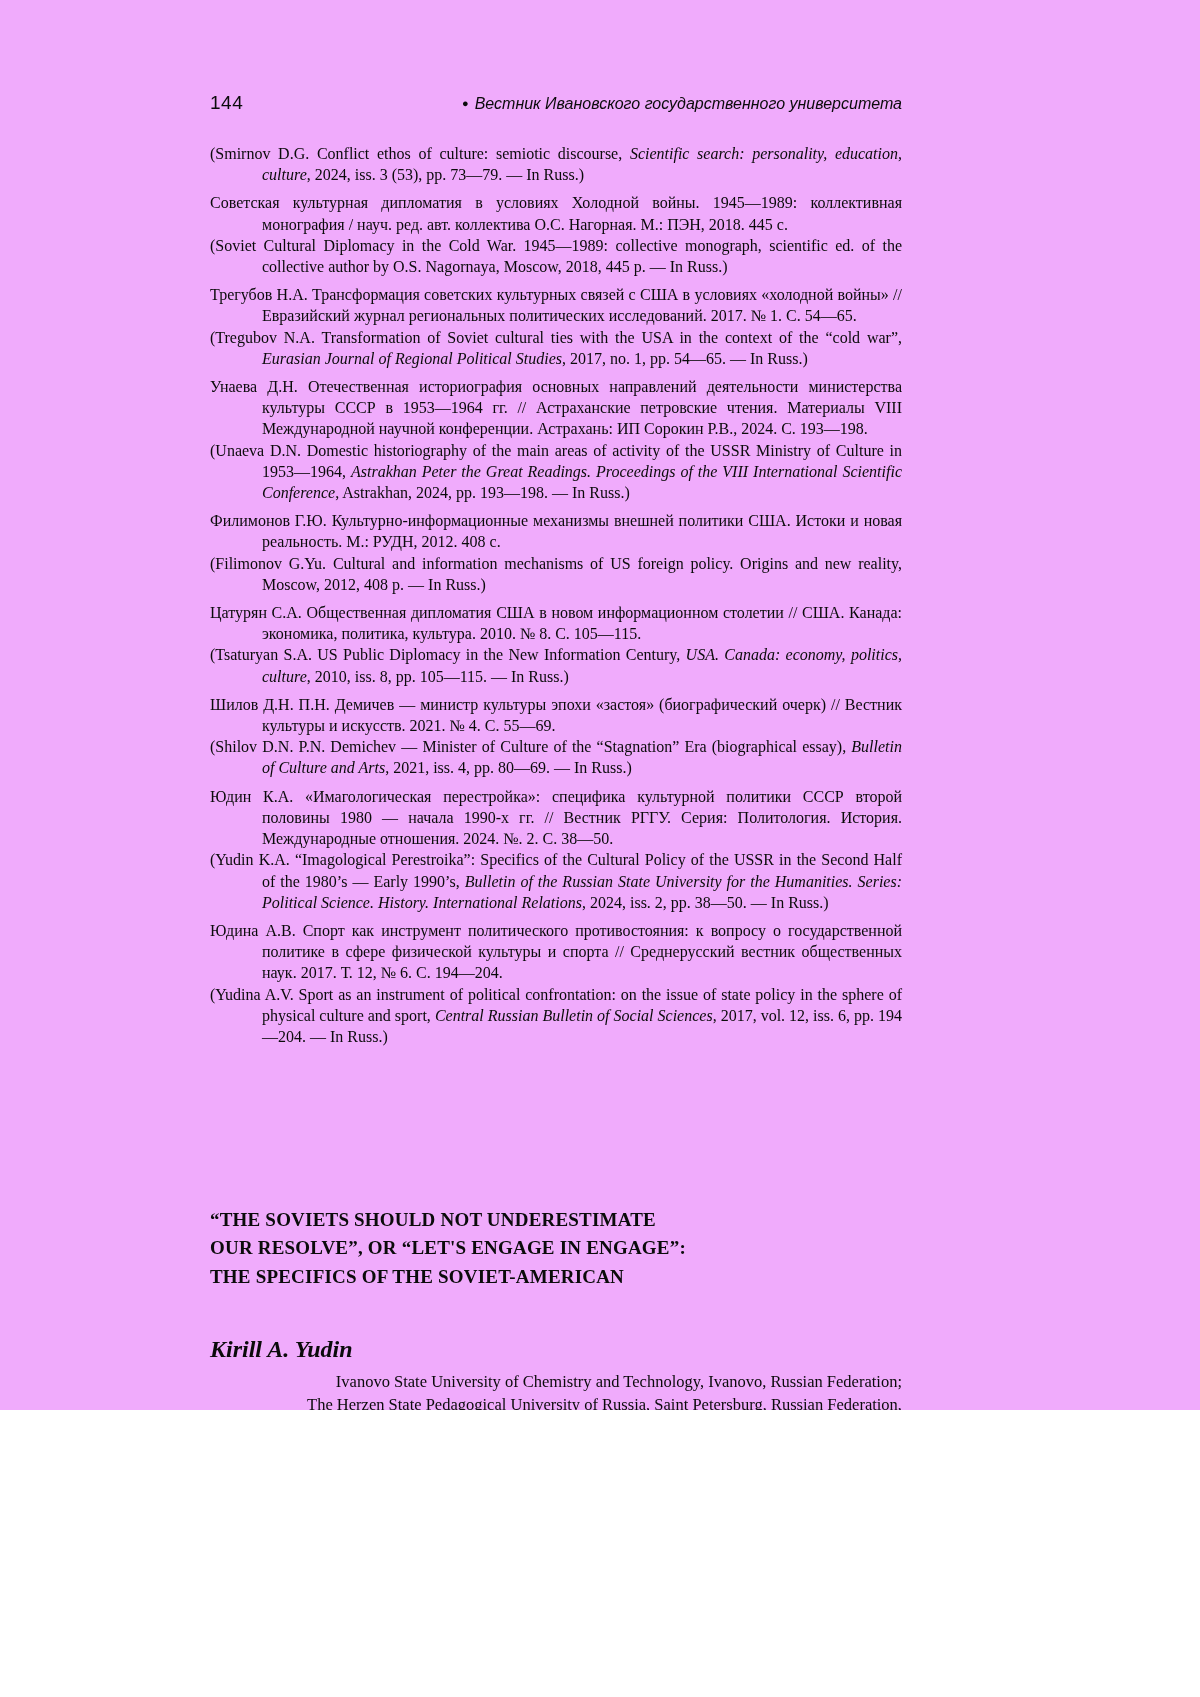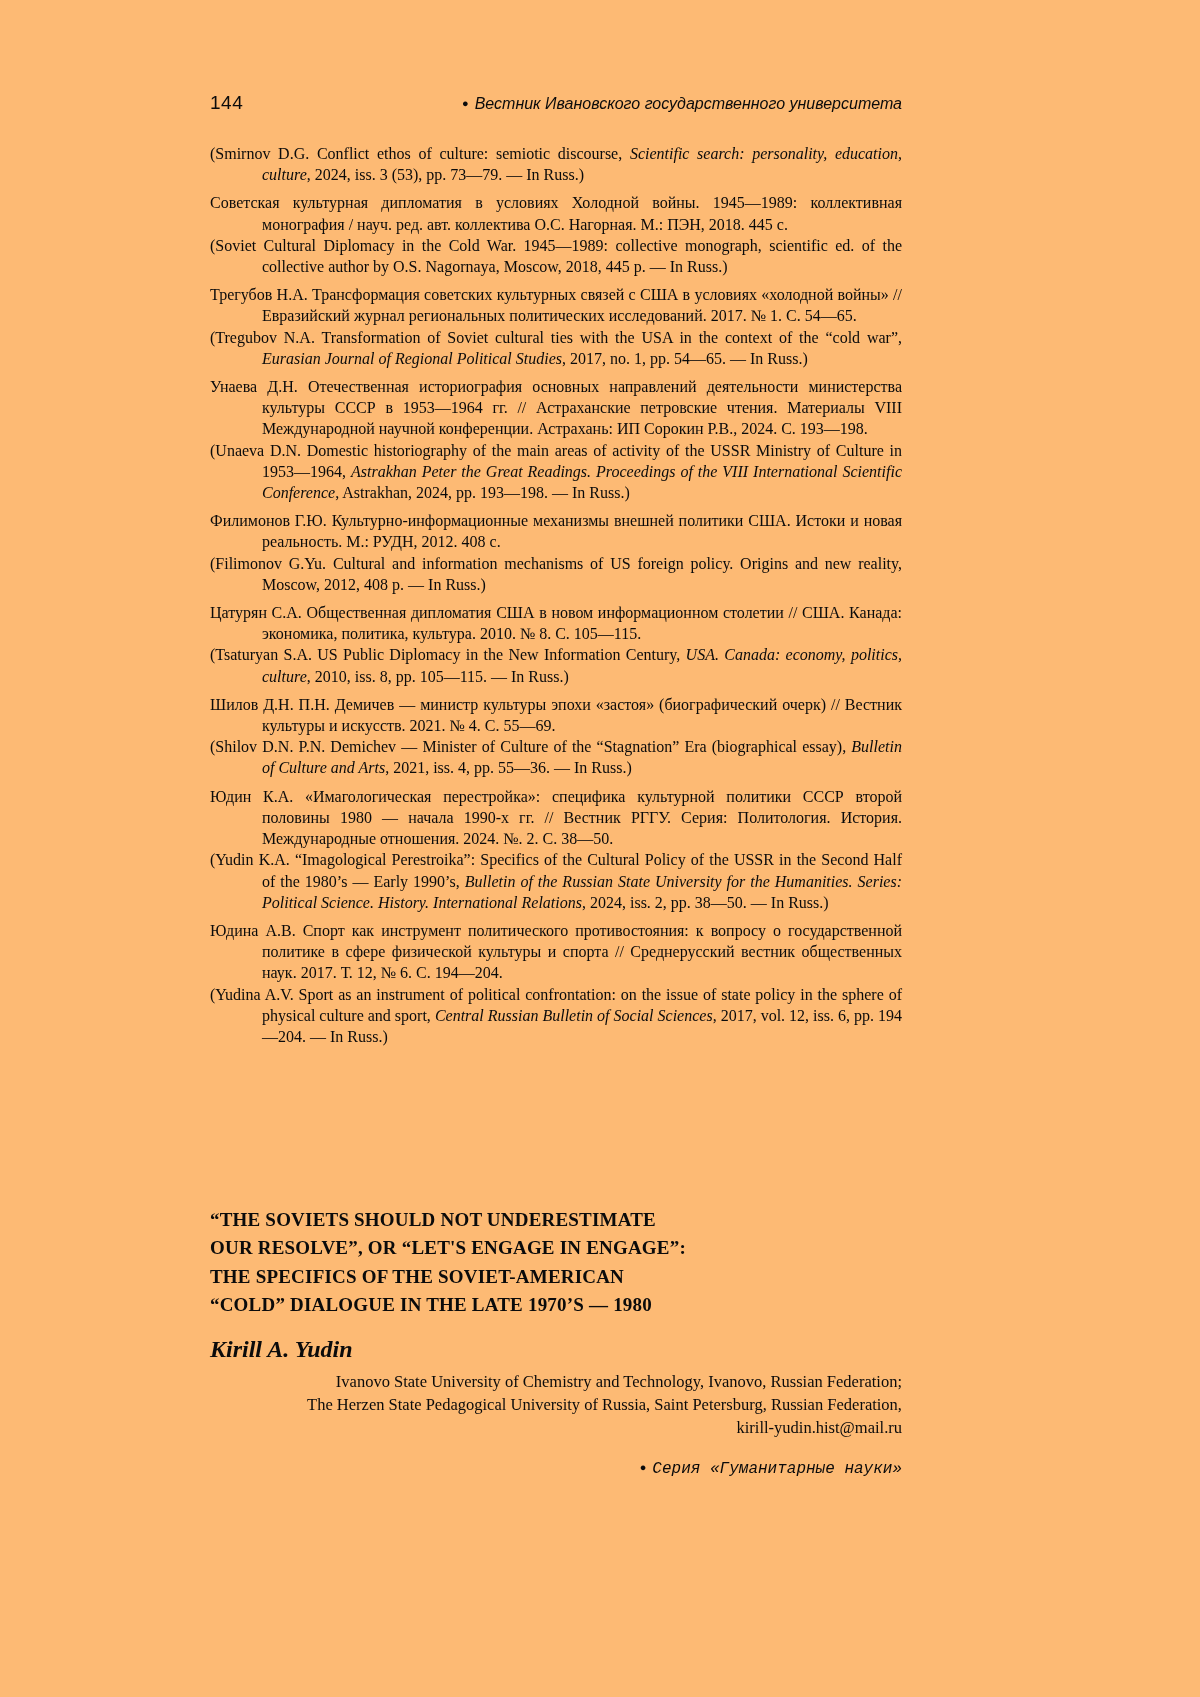--- a/index.html
+++ b/index.html
@@ -1,20 +1,20 @@
 <!DOCTYPE html>
 <html><head>
 <meta charset="utf-8">
 <style>
   html, body { margin: 0; padding: 0; background: #ffffff; }
   .page {
     position: relative;
     width: 1200px;
-    height: 1697px;
-    background: #fdba74;
+    height: 1410px;
+    background: #f0abfc;
     color: #0b0b0b;
     font-family: "Liberation Serif", serif;
     overflow: hidden;
   }
   
   .header {
     position: absolute;
     left: 210px;
     top: 92px;
     width: 692px;
@@ -120,37 +120,36 @@
       <div class="ref-group">
         <p class="ref"><span>Филимонов Г.Ю. Культурно-информационные механизмы внешней политики США. Истоки и новая реальность. М.: РУДН, 2012. 408 с.</span></p>
         <p class="ref"><span>(Filimonov G.Yu. Cultural and information mechanisms of US foreign policy. Origins and new reality, Moscow, 2012, 408 p. — In Russ.)</span></p>
       </div>
       <div class="ref-group">
         <p class="ref"><span>Цатурян С.А. Общественная дипломатия США в новом информационном столетии // США. Канада: экономика, политика, культура. 2010. № 8. С. 105—115.</span></p>
         <p class="ref"><span>(Tsaturyan S.A. US Public Diplomacy in the New Information Century, </span><span class="it">USA. Canada: economy, politics, culture</span><span>, 2010, iss. 8, pp. 105—115. — In Russ.)</span></p>
       </div>
       <div class="ref-group">
         <p class="ref"><span>Шилов Д.Н. П.Н. Демичев — министр культуры эпохи «застоя» (биографический очерк) // Вестник культуры и искусств. 2021. № 4. С. 55—69.</span></p>
-        <p class="ref"><span>(Shilov D.N. P.N. Demichev — Minister of Culture of the “Stagnation” Era (biographical essay), </span><span class="it">Bulletin of Culture and Arts</span><span>, 2021, iss. 4, pp. 55—36. — In Russ.)</span></p>
+        <p class="ref"><span>(Shilov D.N. P.N. Demichev — Minister of Culture of the “Stagnation” Era (biographical essay), </span><span class="it">Bulletin of Culture and Arts</span><span>, 2021, iss. 4, pp. 80—69. — In Russ.)</span></p>
       </div>
       <div class="ref-group">
         <p class="ref"><span>Юдин К.А. «Имагологическая перестройка»: специфика культурной политики СССР второй половины 1980 — начала 1990-х гг. // Вестник РГГУ. Серия: Политология. История. Международные отношения. 2024. №. 2. С. 38—50.</span></p>
         <p class="ref"><span>(Yudin K.A. “Imagological Perestroika”: Specifics of the Cultural Policy of the USSR in the Second Half of the 1980’s — Early 1990’s, </span><span class="it">Bulletin of the Russian State University for the Humanities. Series: Political Science. History. International Relations</span><span>, 2024, iss. 2, pp. 38—50. — In Russ.)</span></p>
       </div>
       <div class="ref-group">
         <p class="ref"><span>Юдина А.В. Спорт как инструмент политического противостояния: к вопросу о государственной политике в сфере физической культуры и спорта // Среднерусский вестник общественных наук. 2017. Т. 12, № 6. С. 194—204.</span></p>
         <p class="ref"><span>(Yudina A.V. Sport as an instrument of political confrontation: on the issue of state policy in the sphere of physical culture and sport, </span><span class="it">Central Russian Bulletin of Social Sciences</span><span>, 2017, vol. 12, iss. 6, pp. 194—204. — In Russ.)</span></p>
       </div>
     </div>
 
   <div class="title-block" id="title-block">
       <div>“THE SOVIETS SHOULD NOT UNDERESTIMATE</div>
       <div>OUR RESOLVE”, OR “LET'S ENGAGE IN ENGAGE”:</div>
       <div>THE SPECIFICS OF THE SOVIET-AMERICAN</div>
-      <div>“COLD” DIALOGUE IN THE LATE 1970’S — 1980</div>
     </div>
 
   <div class="author-block">
     <div class="author">Kirill A. Yudin</div>
     <div id="affil">
         <div class="affil-line">Ivanovo State University of Chemistry and Technology, Ivanovo, Russian Federation;</div>
         <div class="affil-line">The Herzen State Pedagogical University of Russia, Saint Petersburg, Russian Federation,</div>
         <div class="affil-line">kirill-yudin.hist@mail.ru</div>
       </div>
   </div>

